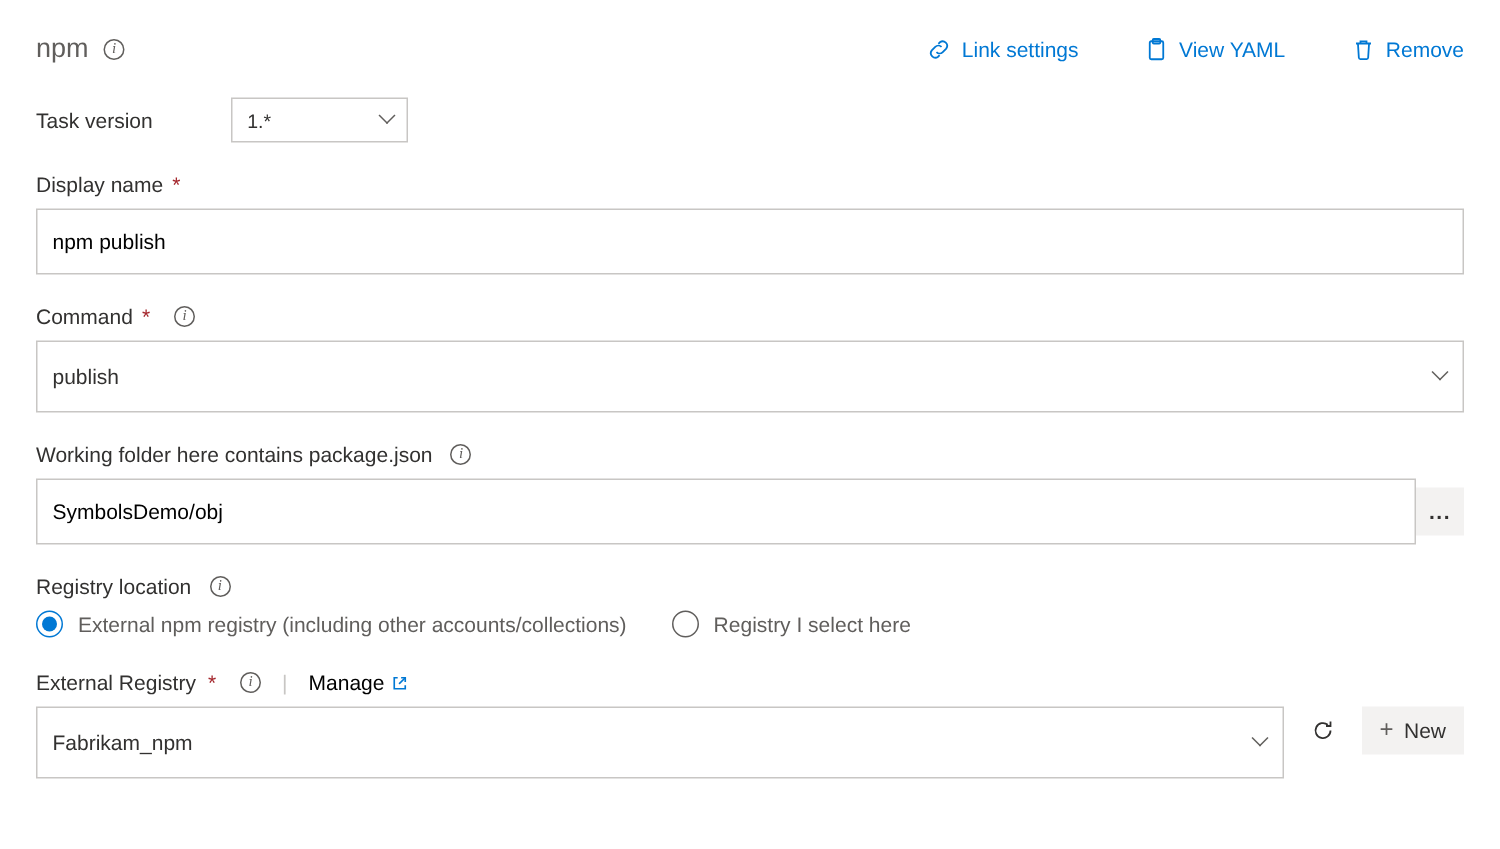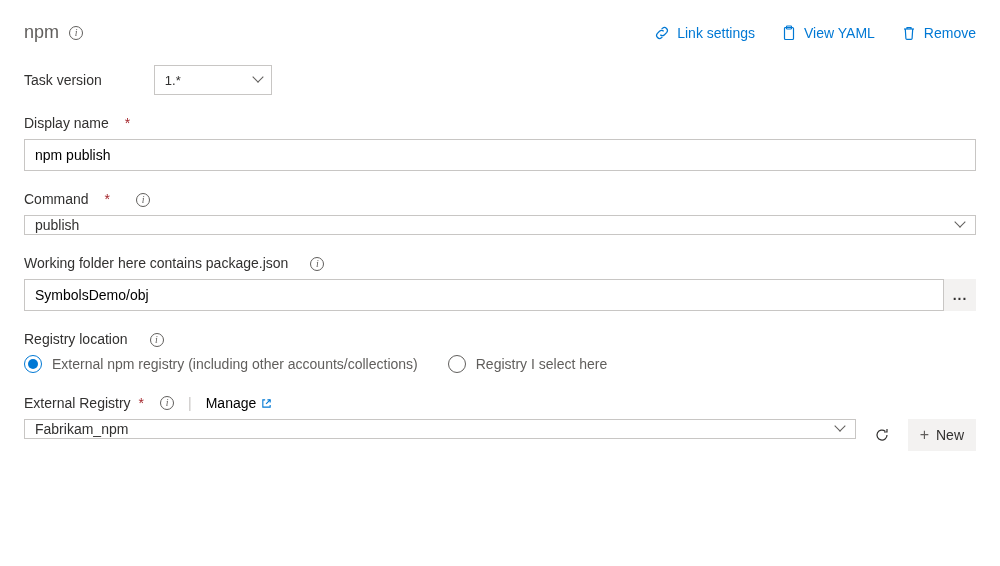--- a/index.html
+++ b/index.html
@@ -41,41 +41,41 @@
     justify-content: center;
     font-size: 10px;
     font-style: italic;
     color: #605e5c;
     font-family: Georgia, serif;
     line-height: 1;
     flex: none;
   }
   .header-actions {
     display: flex;
-    gap: 26px;
+    gap: 44px;
   }
   .link-action {
     display: inline-flex;
     align-items: center;
     gap: 7px;
     color: #0078d4;
     font-size: 14px;
     cursor: pointer;
     white-space: nowrap;
   }
   .link-action .icon {
     width: 16px; height: 16px;
     display: inline-flex;
     align-items: center;
     justify-content: center;
   }
   .field-label {
     display: flex;
-    align-items: flex-end;
-    gap: 16px;
+    align-items: center;
+    gap: 6px;
     font-size: 14px;
     color: #323130;
     margin-bottom: 8px;
   }
   .req {
     color: #a4262c;
   }
   .row { margin-bottom: 20px; }
   .select-box {
     display: inline-flex;
@@ -100,29 +100,29 @@
     border-right: 1px solid #605e5c;
     border-bottom: 1px solid #605e5c;
     transform: rotate(45deg);
     top: -2px; left: 1px;
   }
   .text-input {
     width: 100%;
     border: 1px solid #c8c6c4;
     padding: 6px 10px;
     font-size: 14px;
-    height: 32px;
+    height: 44px;
     font-family: inherit;
     background: #fff;
   }
   .full-select {
     width: 100%;
     border: 1px solid #c8c6c4;
     padding: 0 10px;
-    height: 20px;
+    height: 48px;
     display: flex;
     align-items: center;
     justify-content: space-between;
     cursor: pointer;
     background: #fff;
   }
   .with-browse {
     display: flex;
     align-items: center;
   }

